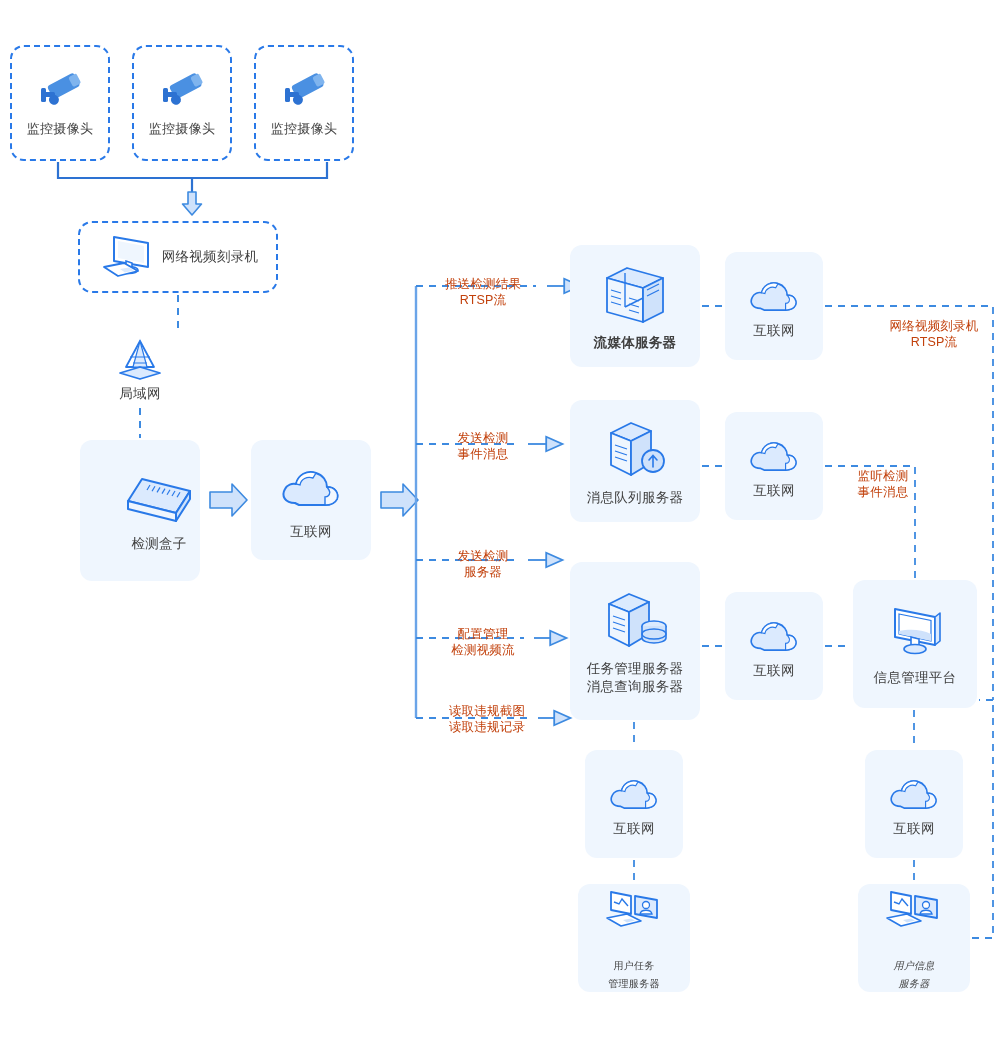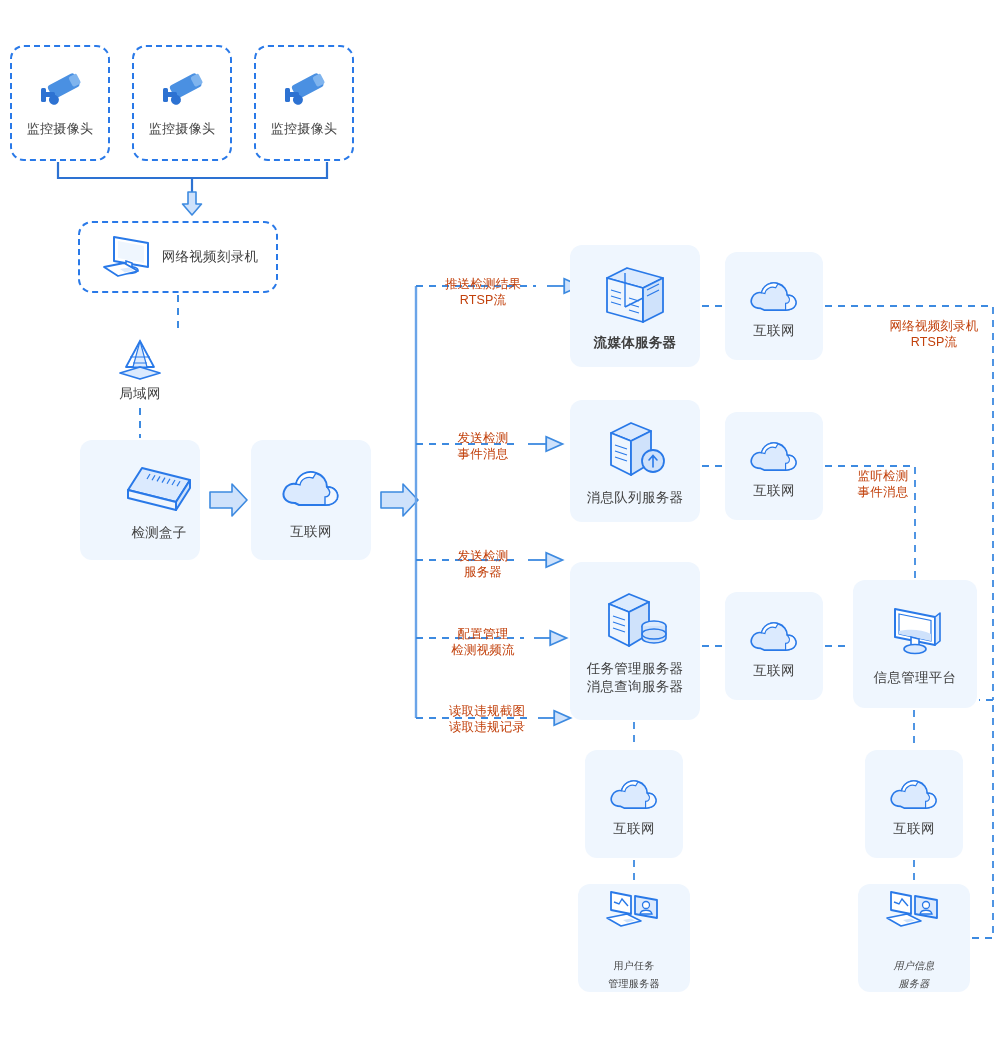--- a/index.html
+++ b/index.html
@@ -56,21 +56,21 @@
   .cam-box .node-label { font-size:13px; }
 
   .nvr-box {
     position:absolute; left:78px; top:221px; width:200px; height:72px;
     display:flex; align-items:center; justify-content:center; gap:6px;
   }
   .nvr-box .node-label { font-size:13.5px; }
 
   .lan-node { position:absolute; left:108px; top:335px; width:64px; height:70px; gap:2px; }
 
-  .detbox { position:absolute; left:80px; top:440px; width:120px; height:120px; gap:4px;padding-left:38px;}
+  .detbox { position:absolute; left:80px; top:440px; width:120px; height:141px; gap:4px;padding-left:38px;}
   .inet1  { position:absolute; left:251px; top:440px; width:120px; height:120px; gap:6px;}
 
   .srv-stream { position:absolute; left:570px; top:245px; width:130px; height:122px; gap:4px;font-weight:bold;}
   .srv-mq     { position:absolute; left:570px; top:400px; width:130px; height:122px; gap:4px;}
   .srv-task   { position:absolute; left:570px; top:562px; width:130px; height:158px; gap:4px;}
 
   .inet-top   { position:absolute; left:725px; top:252px; width:98px; height:108px; gap:2px;}
   .inet-mid   { position:absolute; left:725px; top:412px; width:98px; height:108px; gap:2px;}
   .inet-task  { position:absolute; left:725px; top:592px; width:98px; height:108px; gap:2px;}
   .inet-bot1  { position:absolute; left:585px; top:750px; width:98px; height:108px; gap:2px;}

